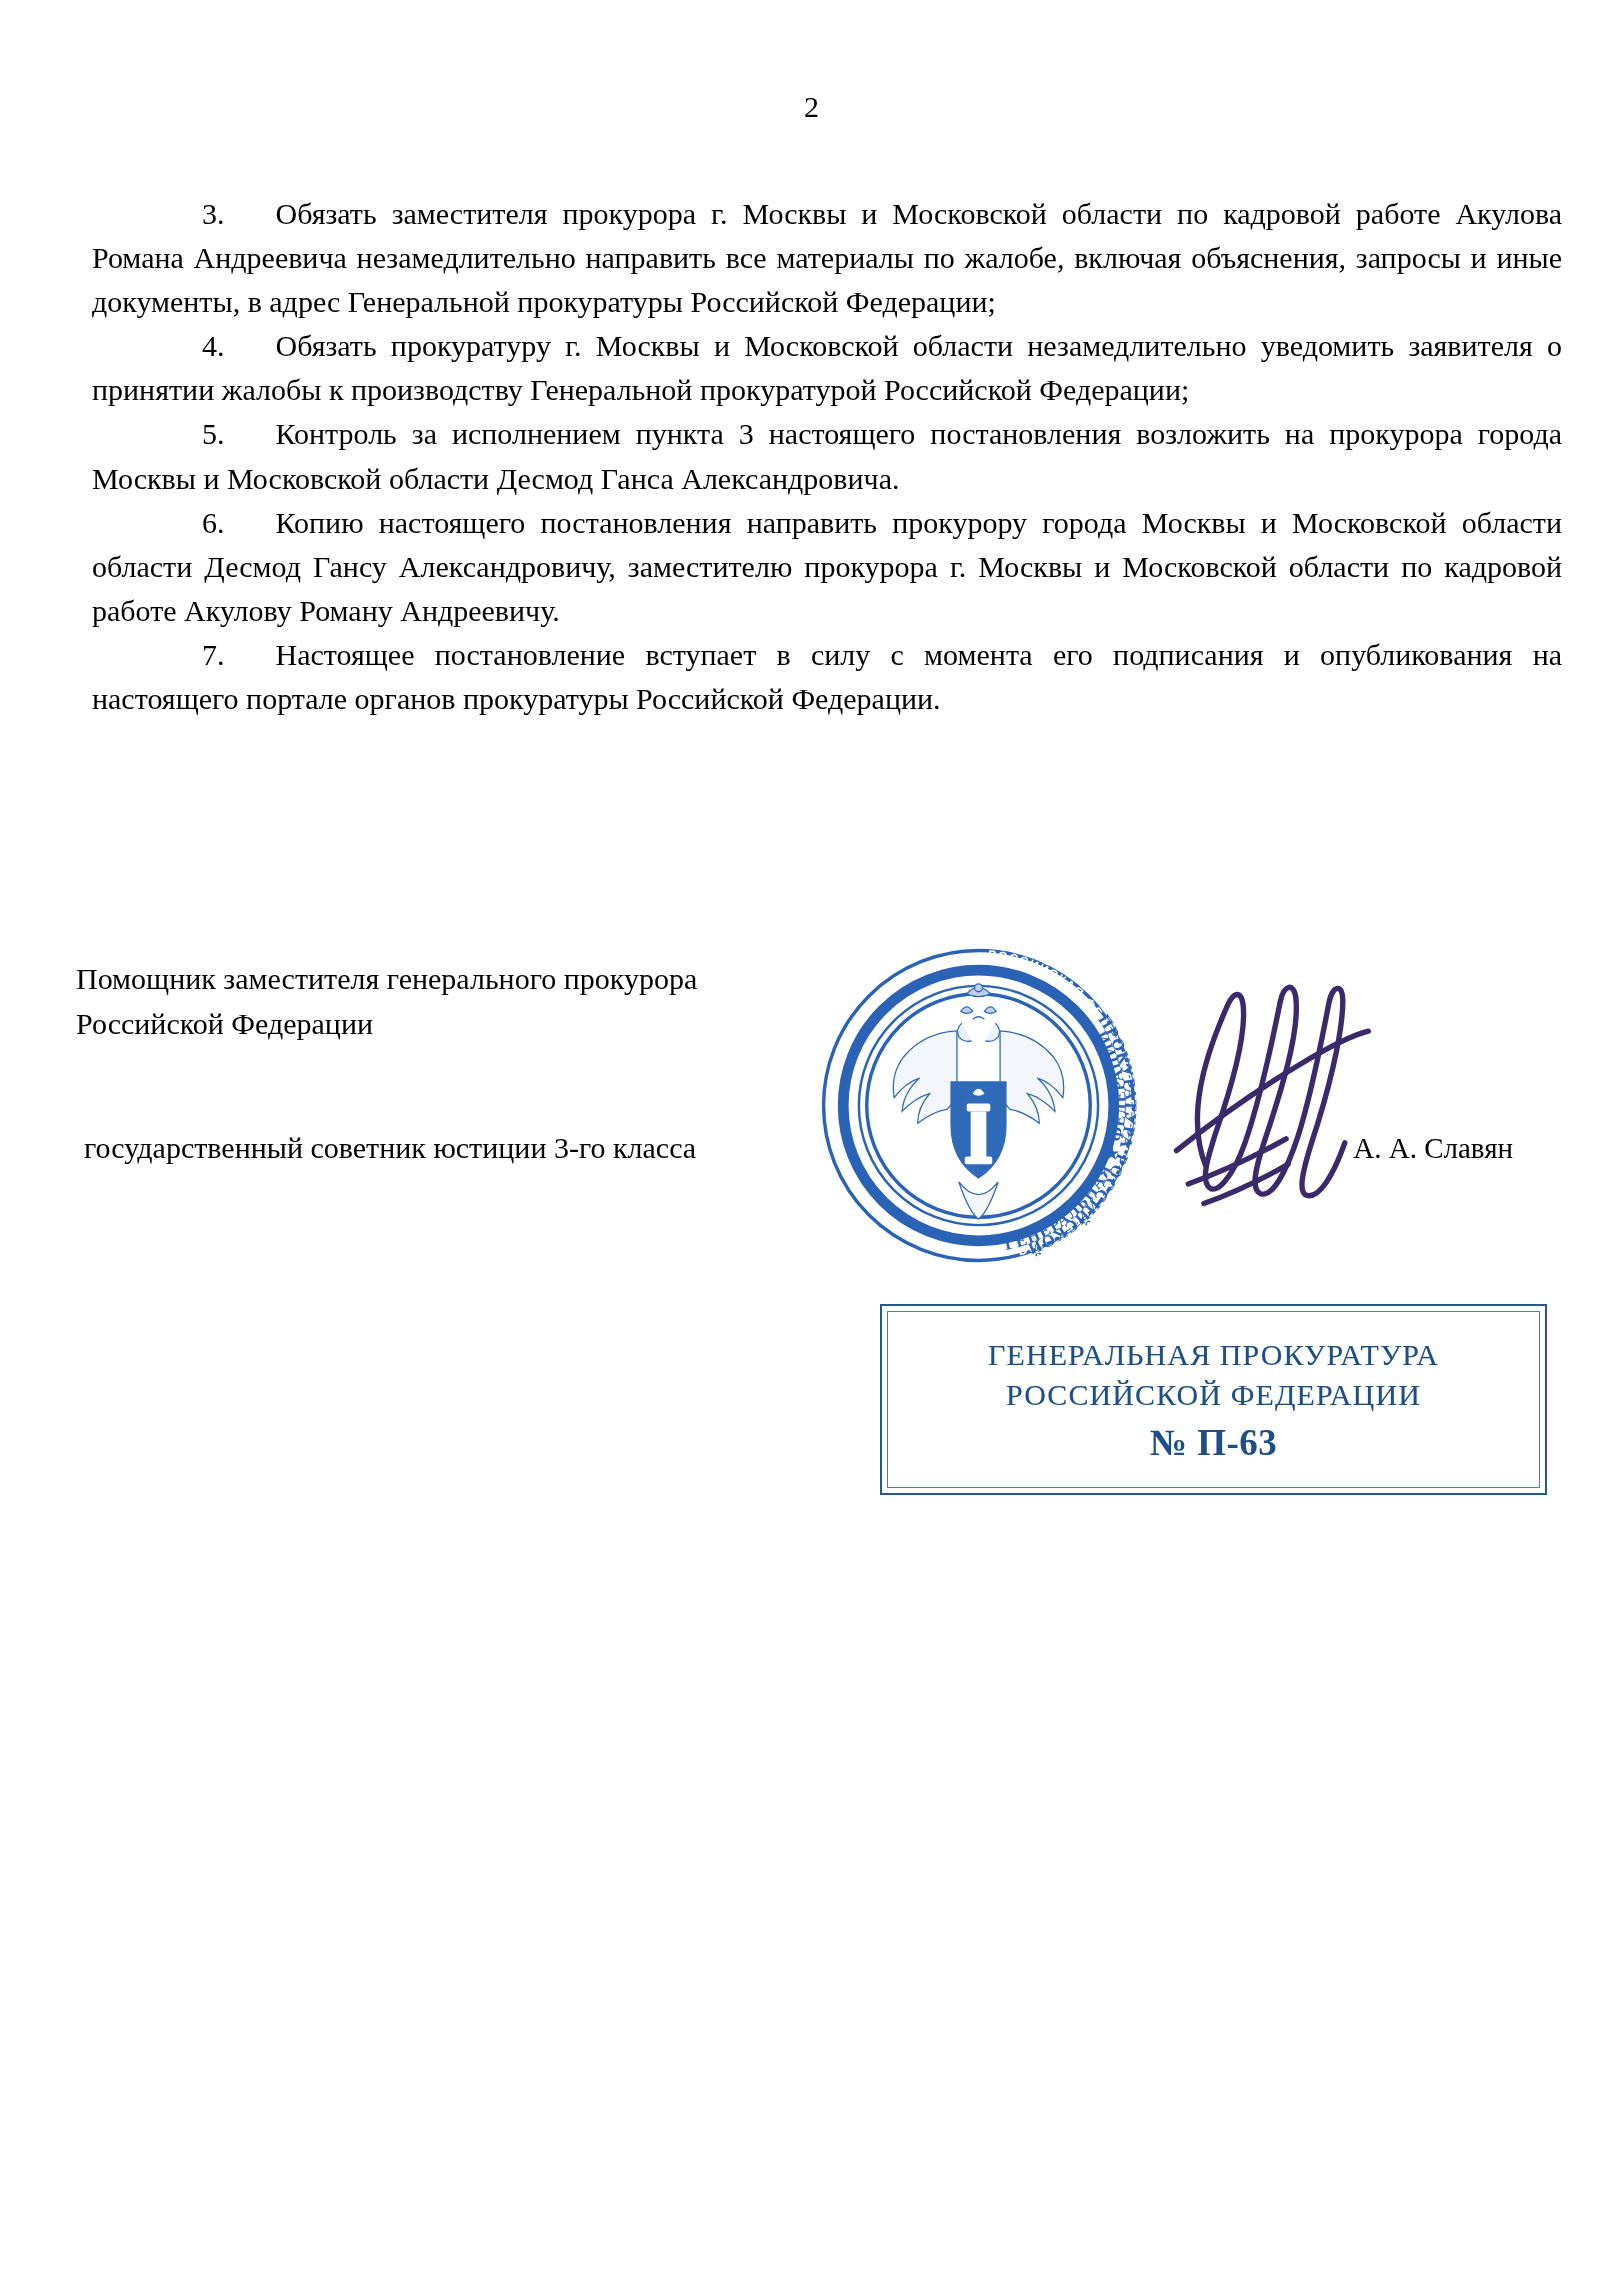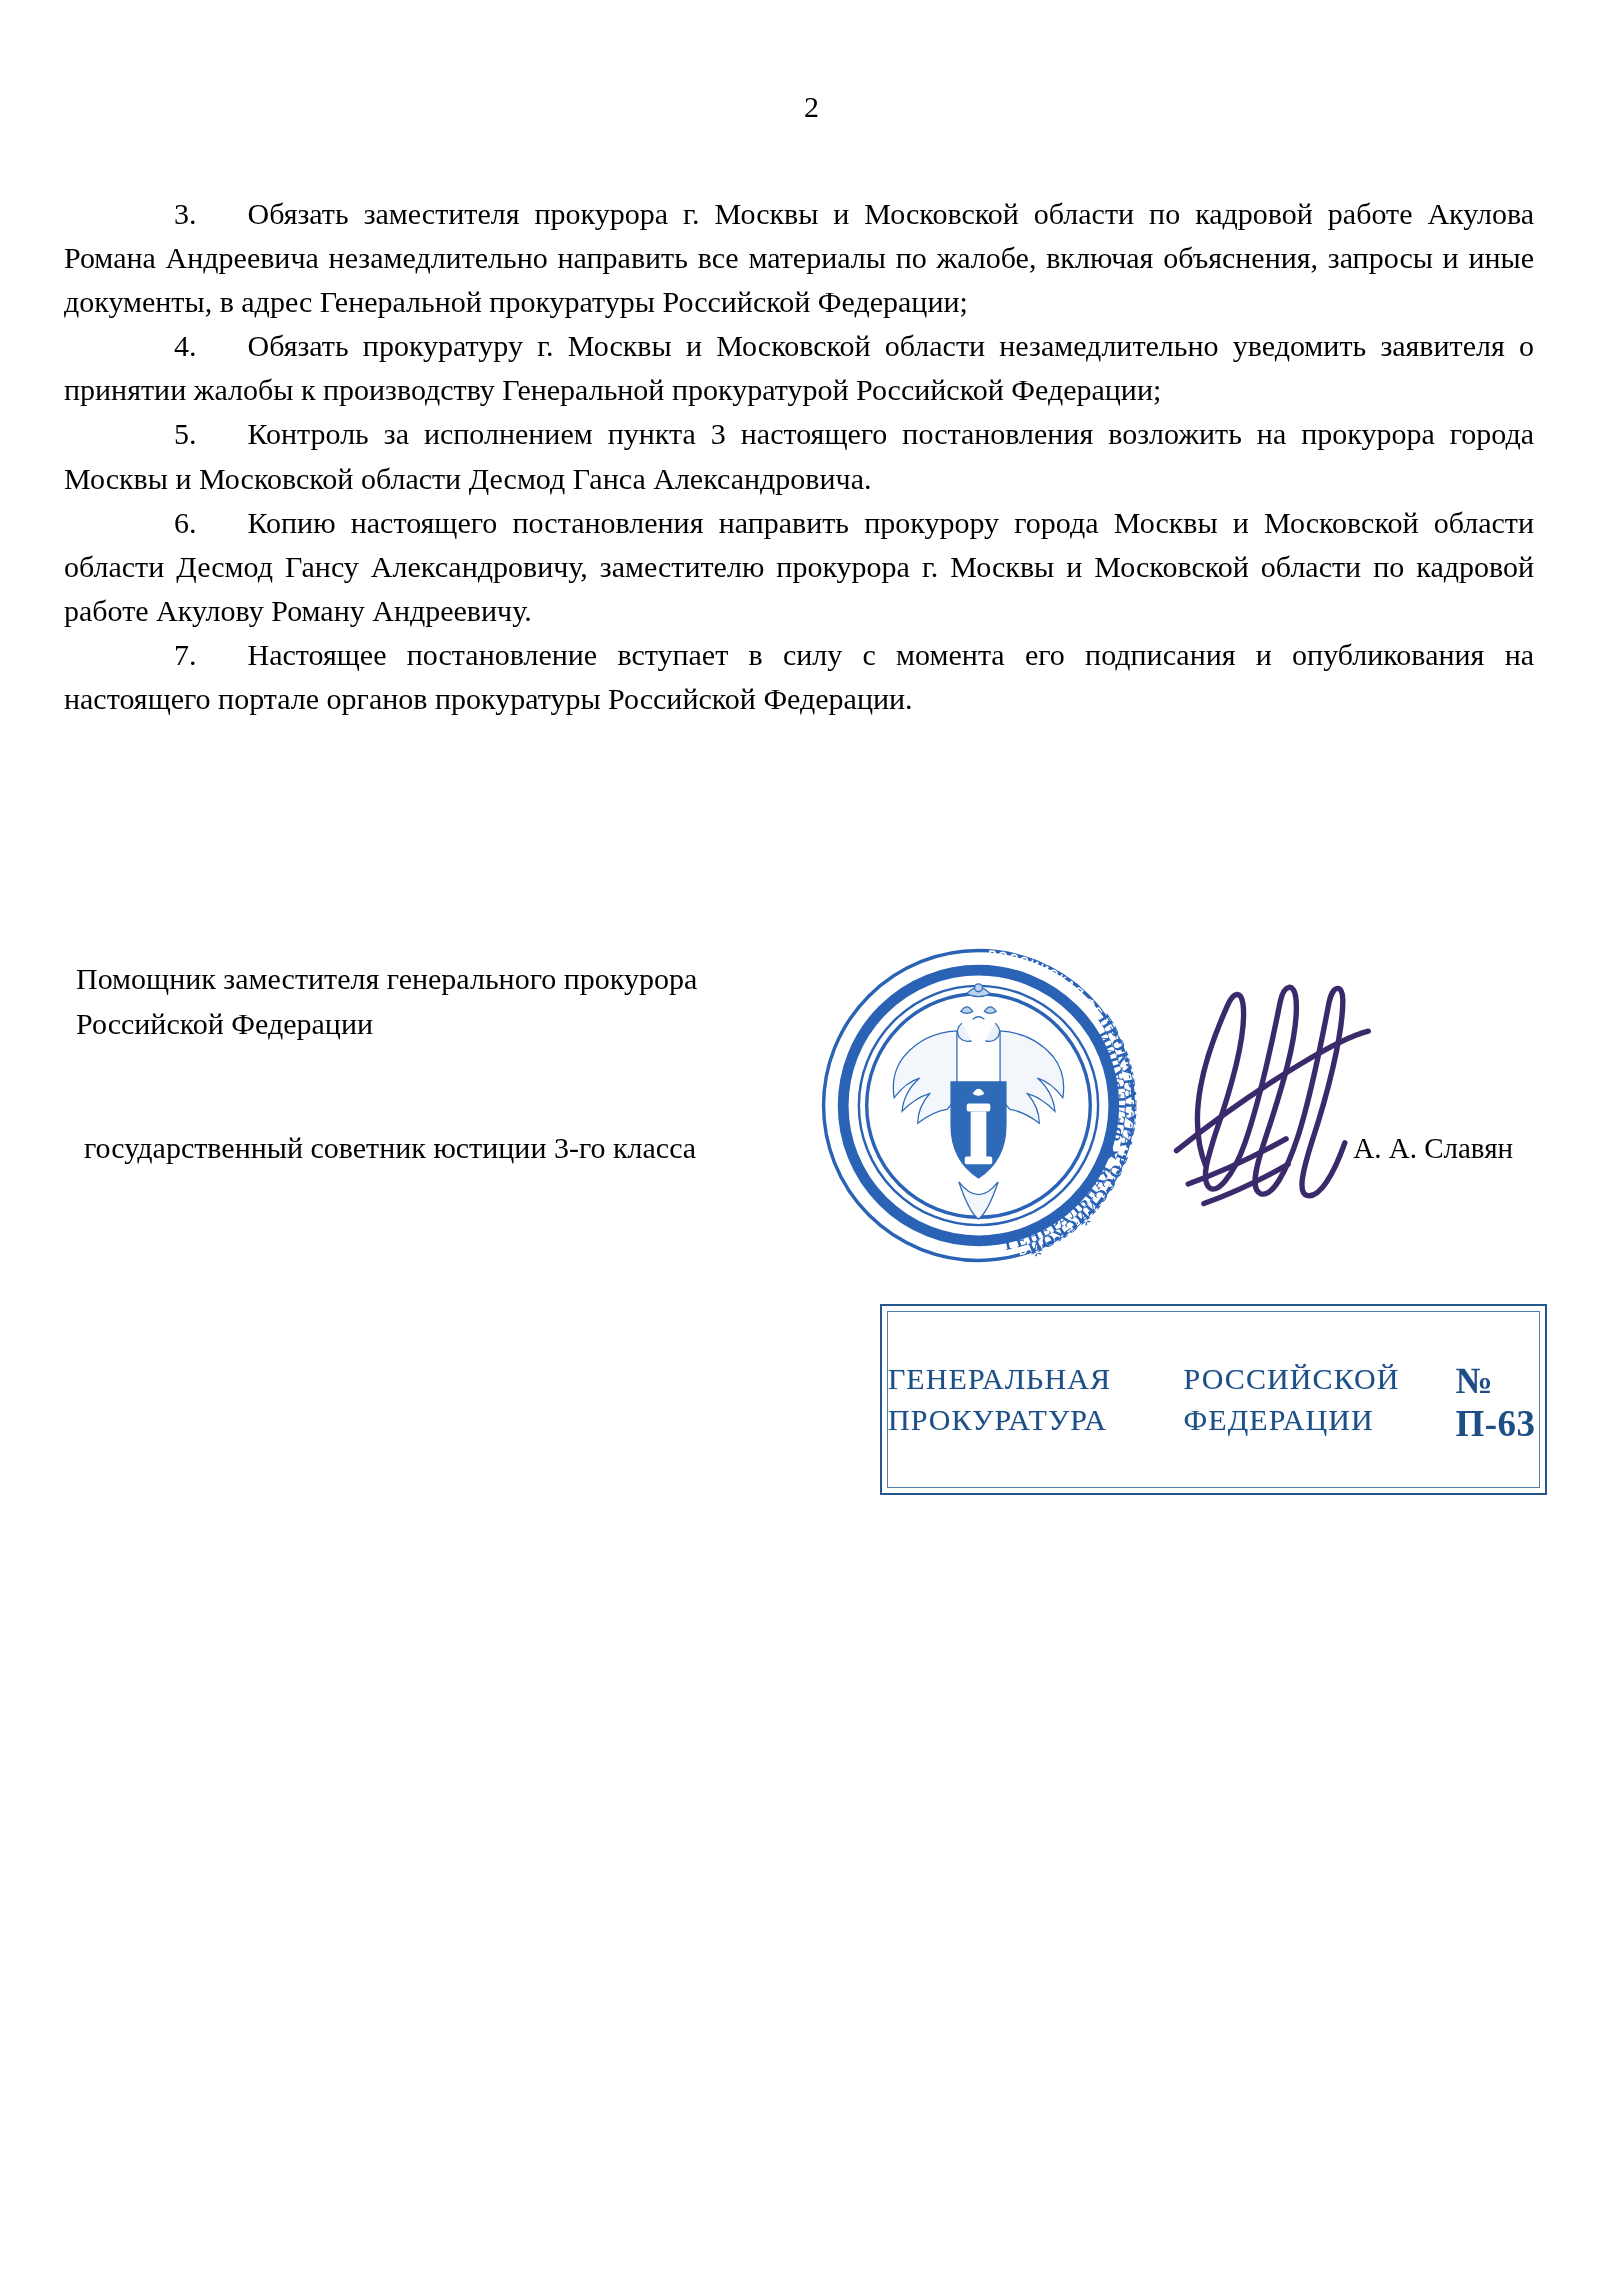--- a/index.html
+++ b/index.html
@@ -23,21 +23,21 @@
     top: 92px;
     left: 0;
     width: 1623px;
     text-align: center;
     font-size: 30px;
     line-height: 1;
   }
   .body-text {
     position: absolute;
     top: 192px;
-    left: 64px;
+    left: 92px;
     width: 1470px;
   }
   p.para {
     margin: 0 0 0 0;
     font-size: 30px;
     line-height: 1.47;
     text-align: justify;
     text-indent: 110px;
     text-justify: inter-word;
     hyphens: none;
@@ -109,21 +109,21 @@
     border: 2.9px solid #24588f;
     box-sizing: border-box;
     padding: 4.9px;
   }
   .reg-stamp-inner {
     width: 100%;
     height: 100%;
     border: 1px solid #4e7db0;
     box-sizing: border-box;
     display: flex;
-    flex-direction: row;
+    flex-direction: column;
     align-items: center;
     justify-content: center;
     color: #1d4f86;
   }
   .reg-l1, .reg-l2 {
     font-size: 30px;
     letter-spacing: 1.1px;
     line-height: 1.34;
     text-shadow: 0 0 1px rgba(29,79,134,0.35);
   }

